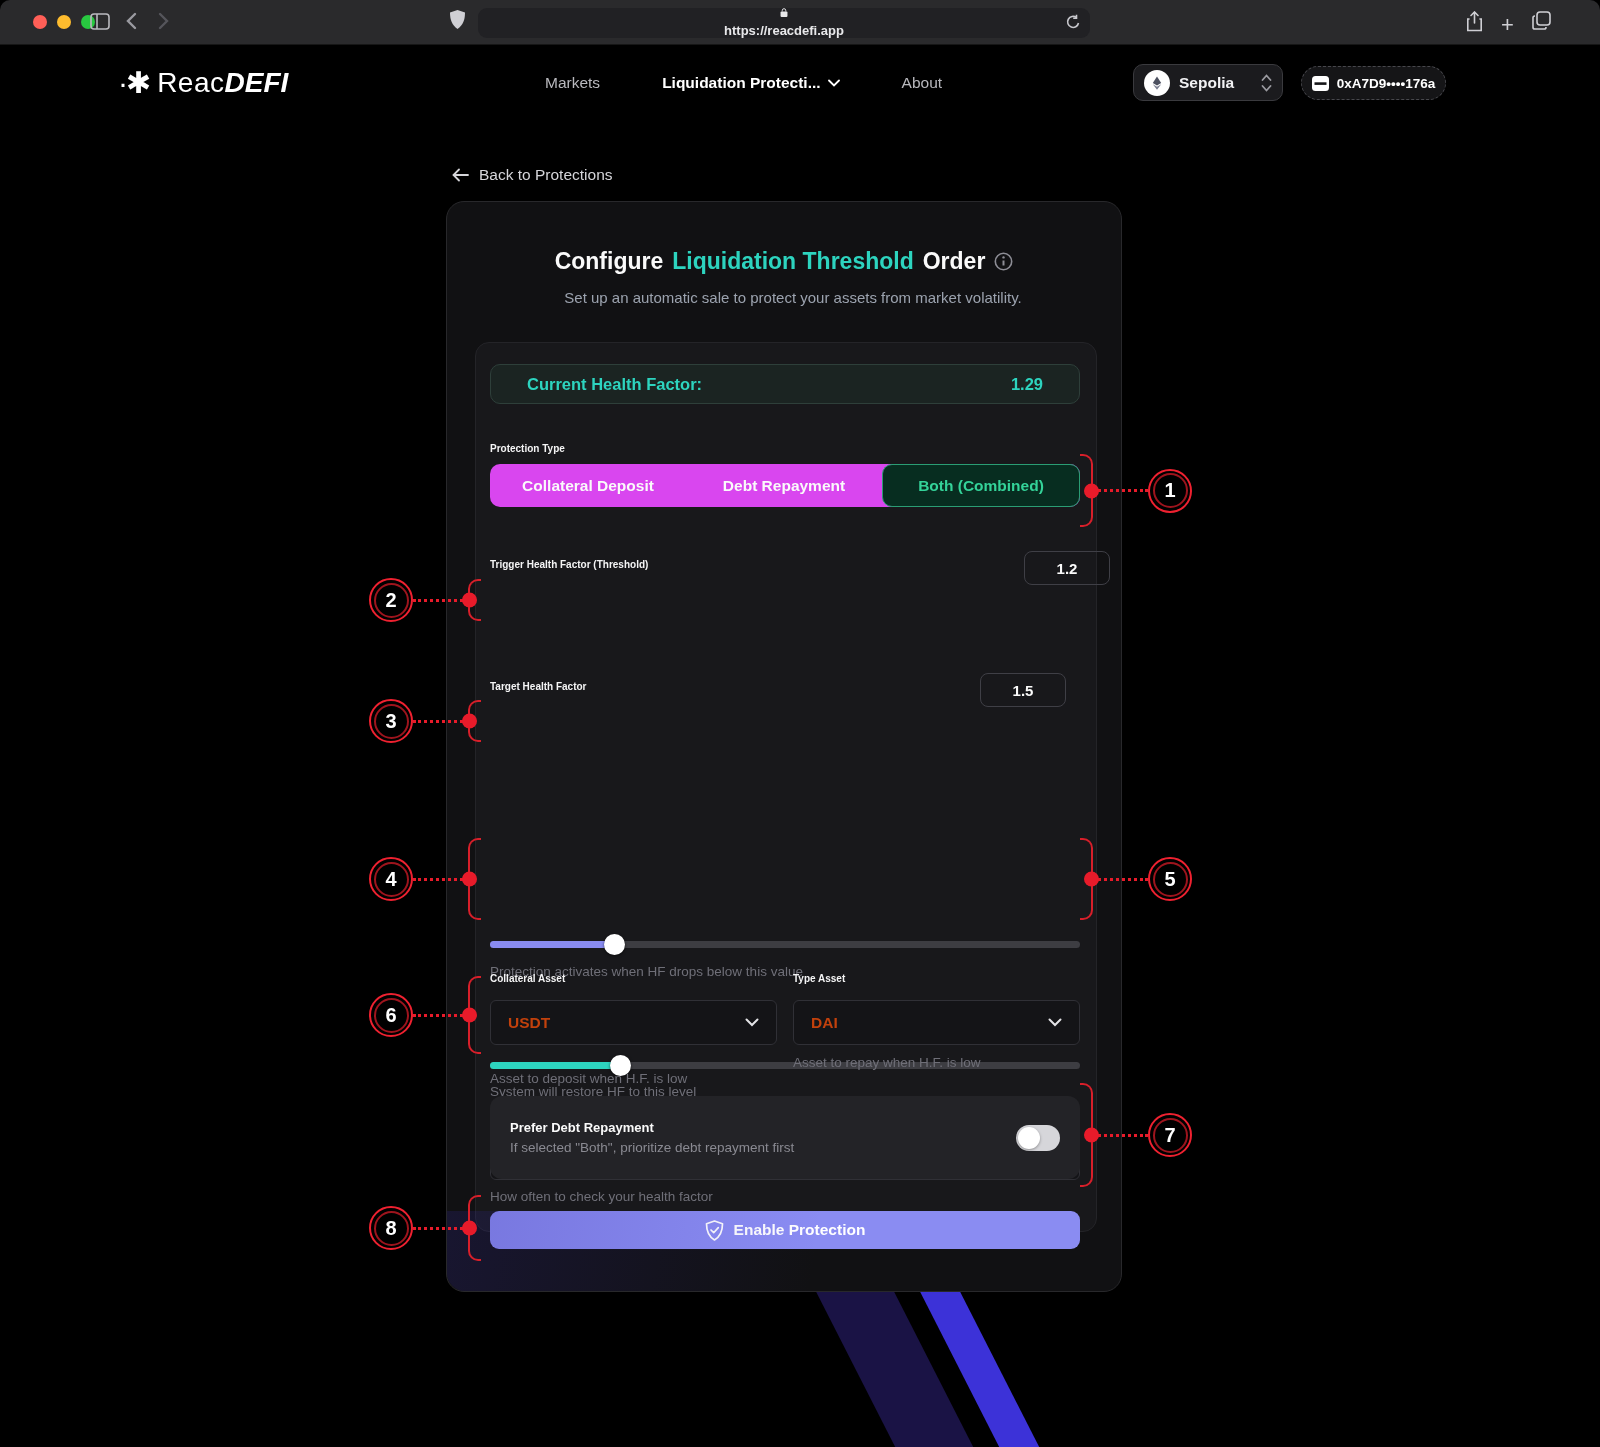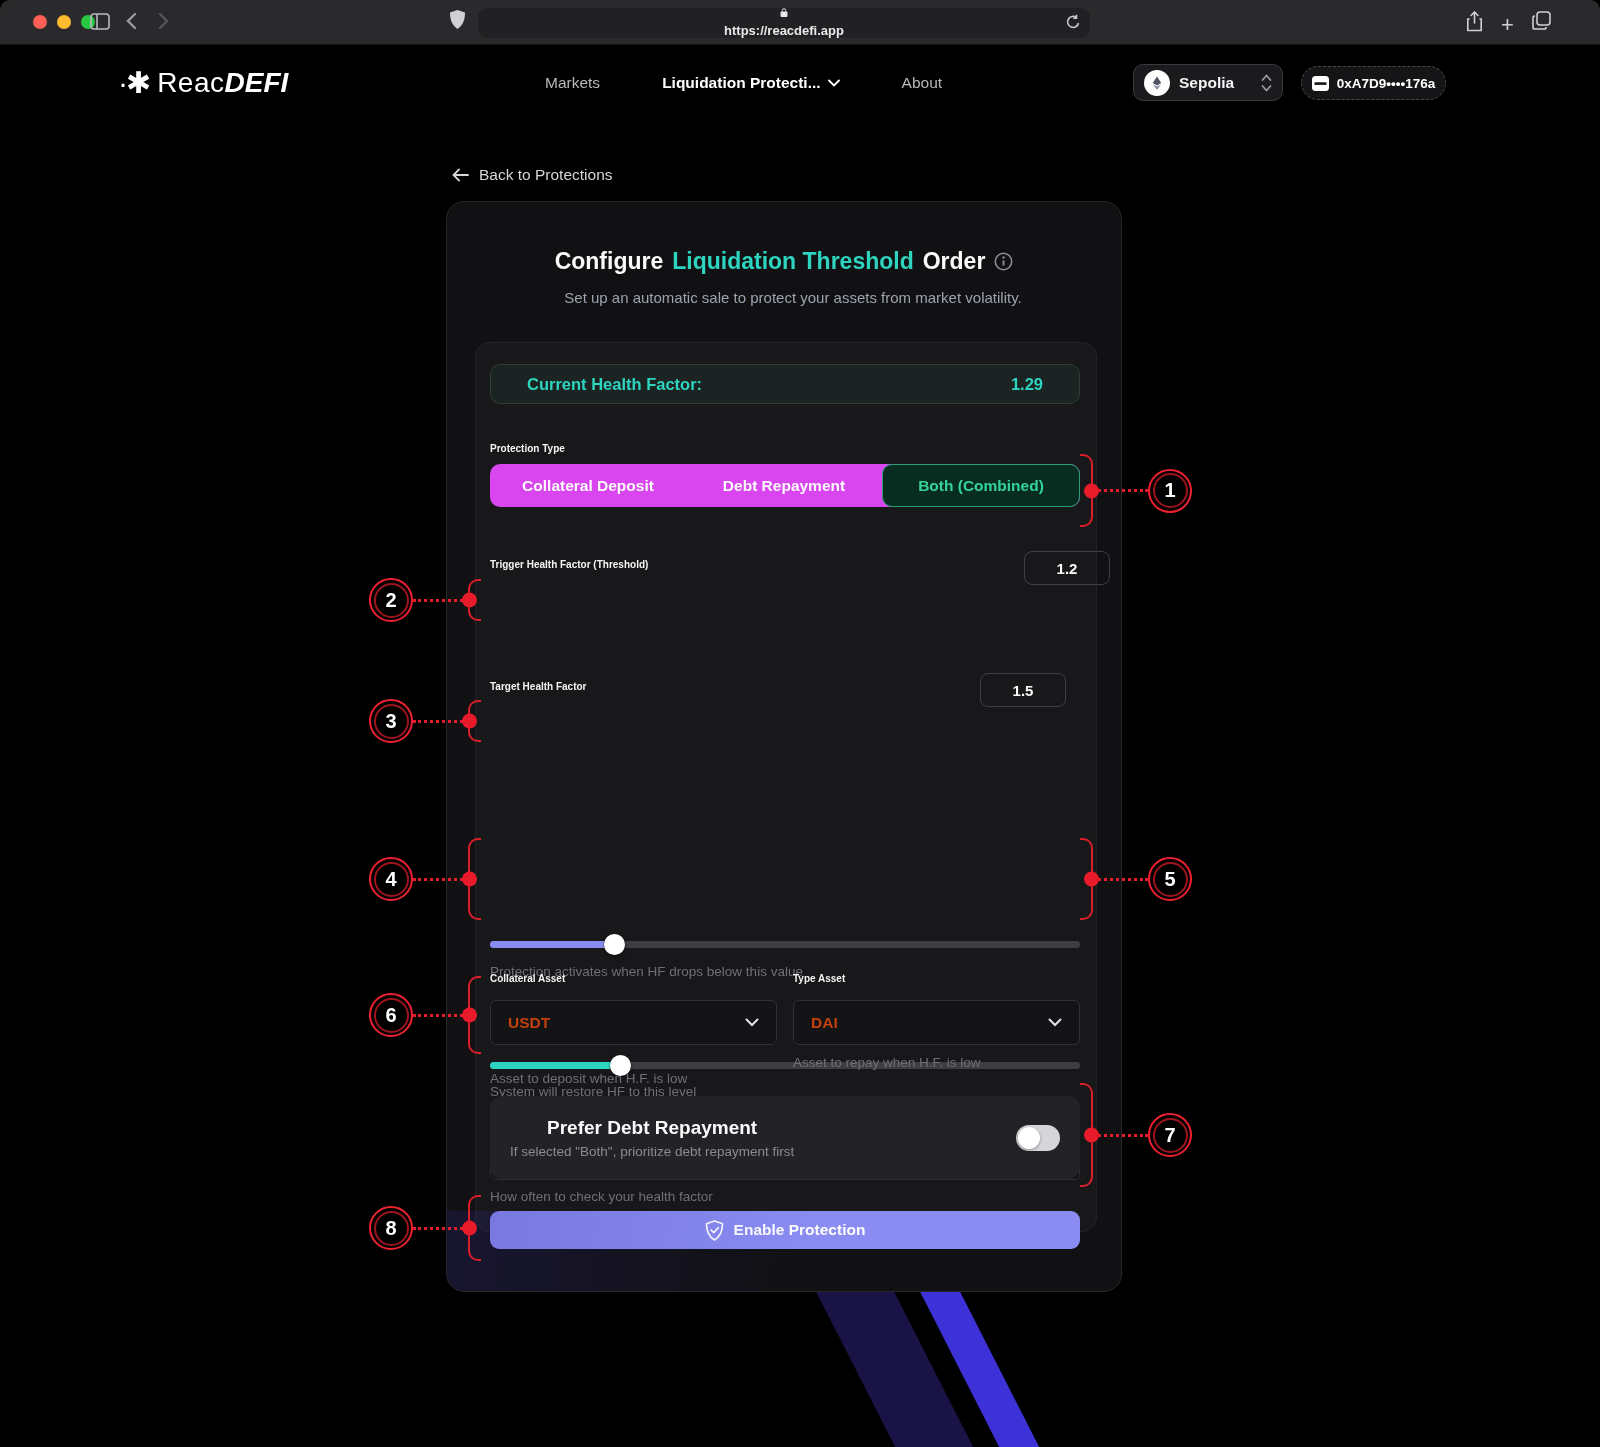--- a/index.html
+++ b/index.html
@@ -55,21 +55,21 @@
   .slider { left:14px; width:590px; height:22px; }
   .slider .track { position:absolute; top:8px; left:0; width:100%; height:7px; background:#3d3d42; border-radius:4px; }
   .slider .fill { position:absolute; top:8px; left:0; height:7px; border-radius:4px; }
   .slider .thumb { position:absolute; top:1px; width:21px; height:21px; background:#fff; border-radius:50%; box-shadow:0 1px 3px rgba(0,0,0,.6); }
   .fill.indigo { background:#898bf0; } .thumb.t1 { left:calc(21% - 10px); }
   .fill.teal { background:#2dd4bf; } .thumb.t2 { left:calc(22% - 10px); }
 
   .dd { background:#141417; border:1px solid #303036; border-radius:6px; height:45px; display:flex; align-items:center; justify-content:space-between; padding:0 17px; color:#c2410c; font-size:15.5px; font-weight:700; cursor:pointer; }
 
   .prefcard { left:14px; top:753px; width:590px; height:83px; background:#232327; border-radius:12px; display:flex; align-items:center; justify-content:space-between; padding:0 20px; }
-  .preftitle { color:#fafafa; font-size:19px; font-weight:700; margin-bottom:5px;text-align:center; }
+  .preftitle { color:#fafafa; font-size:13px; font-weight:700; margin-bottom:5px; }
   .prefsub { color:#8a8a92; font-size:13.5px; }
   .toggle { width:44px; height:26px; border-radius:13px; background:#d6d6da; position:relative; cursor:pointer; flex:none; }
   .toggle .knob { position:absolute; left:2px; top:2px; width:22px; height:22px; border-radius:50%; background:#fff; box-shadow:0 1px 3px rgba(0,0,0,.35); }
 
   .bigbtn { left:14px; top:868px; width:590px; height:38px; background:#8a8cf2; border:none; border-radius:9px; display:flex; align-items:center; justify-content:center; gap:10px; color:#fff; font-size:15.5px; font-weight:700; cursor:pointer; font-family:inherit; }
 
   
   .stripes { position:absolute; left:0; top:1292px; width:1600px; height:155px; overflow:hidden; pointer-events:none; }
   .stripe { position:absolute; top:-18px; height:200px; }
   .stripe.darknavy { left:858px; width:78px; background:#1a1345; transform:skewX(27deg); }

